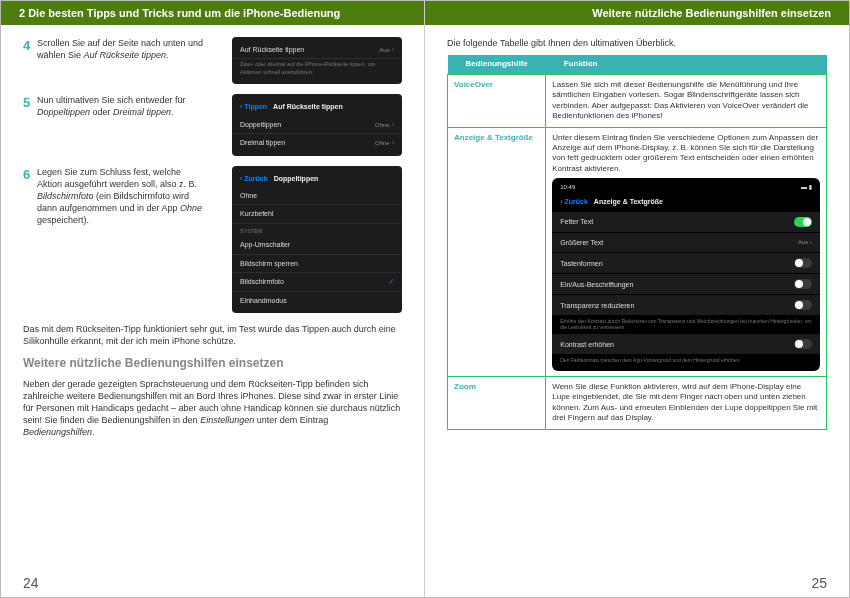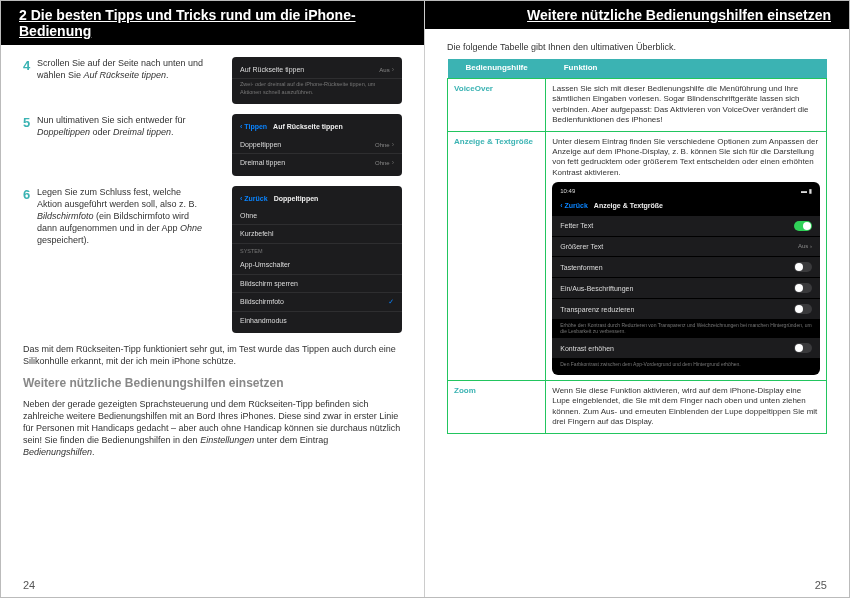--- a/index.html
+++ b/index.html
@@ -1,39 +1,39 @@
 <!DOCTYPE html>
 <html><head>
 <meta charset="utf-8">
 <style>
   * { box-sizing: border-box; margin: 0; padding: 0; }
   body { font-family: -apple-system, "Segoe UI", Arial, sans-serif; background: #ddd; display: flex; justify-content: center; }
   .spread { display: flex; width: 850px; height: 598px; border: 1px solid #bbb; background: #fff; }
   .page { width: 50%; height: 100%; position: relative; padding: 0; overflow: hidden; }
   .page-left { border-right: 1px solid #ccc; }
-  .header { background: #000000; color: #fff; padding: 6px 18px; font-size: 14px; font-weight: 600; display: flex; text-decoration: underline; }
+  .header { background: #4d7c0f; color: #fff; padding: 6px 18px; font-size: 11px; font-weight: 600; display: flex; }
   .header-right { justify-content: flex-end; }
   .content { padding: 12px 22px 8px 22px; font-size: 9px; color: #333; line-height: 1.35; }
   .step-row { display: flex; align-items: flex-start; margin-bottom: 10px; }
   .step-num { color: #3bb3b3; font-size: 13px; font-weight: 700; width: 14px; flex-shrink: 0; }
   .step-text { flex: 1 1 0; padding-right: 24px; }
   .step-img { width: 170px; flex-shrink: 0; }
   .phone-dark { background: #1c1c1e; border-radius: 4px; color: #ddd; font-size: 7px; padding: 4px 0; }
   .phone-row { padding: 4px 8px; display: flex; justify-content: space-between; align-items: center; border-bottom: 1px solid #2e2e30; }
   .phone-row:last-child { border-bottom: none; }
   .phone-row .val { color: #888; font-size: 6px; }
   .phone-row .chev { color: #666; margin-left: 2px; }
   .phone-sub { color: #777; font-size: 5.5px; padding: 2px 8px 4px 8px; }
   .phone-head { color: #eee; font-size: 7px; padding: 4px 8px; display: flex; align-items: center; font-weight: 600; }
   .phone-back { color: #0a84ff; font-size: 7px; margin-right: 6px; }
   .phone-label { color: #777; font-size: 5.5px; padding: 4px 8px 1px 8px; text-transform: uppercase; }
   .phone-check { color: #0a84ff; }
   .para { margin: 4px 0 8px 0; }
   .h2 { color: #888; font-size: 12px; font-weight: 600; margin: 8px 0 6px 0; }
-  .pagenum { position: absolute; bottom: 6px; font-size: 11px; color: #555; }
+  .pagenum { position: absolute; bottom: 6px; font-size: 14px; color: #555; }
   .pagenum-left { left: 22px; }
   .pagenum-right { right: 22px; }
   
   .intro { font-size: 9px; margin-bottom: 6px; }
   table { border-collapse: collapse; width: 100%; font-size: 8px; }
   th { background: #3bb3b3; color: #fff; text-align: left; padding: 4px 18px; font-weight: 600; }
   td { border: 1px solid #22c55e; padding: 5px 6px; vertical-align: top; color: #333; line-height: 1.3; }
   td.bhead { color: #3bb3b3; font-weight: 600; width: 70px; }
   .phone-inline { background: #000; border-radius: 6px; color: #ddd; font-size: 6.5px; margin-top: 4px; padding: 4px 0 4px 0; }
   .pi-status { display: flex; justify-content: space-between; padding: 2px 8px; font-size: 6px; }

